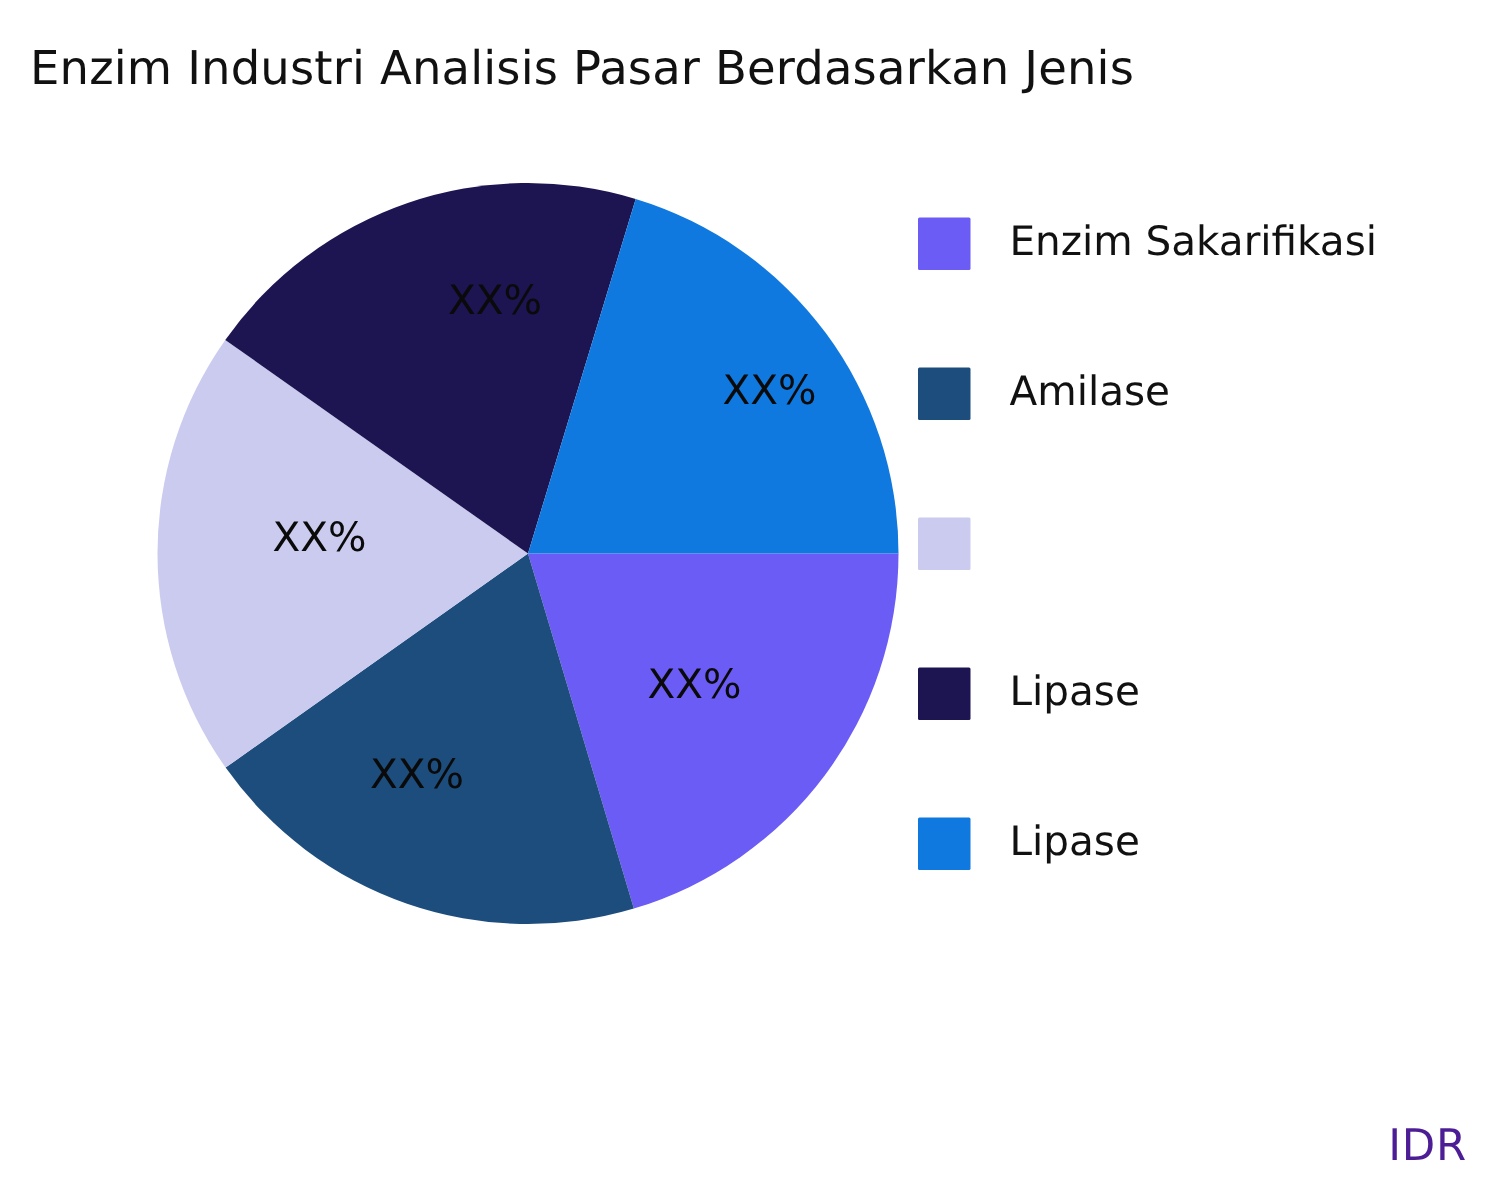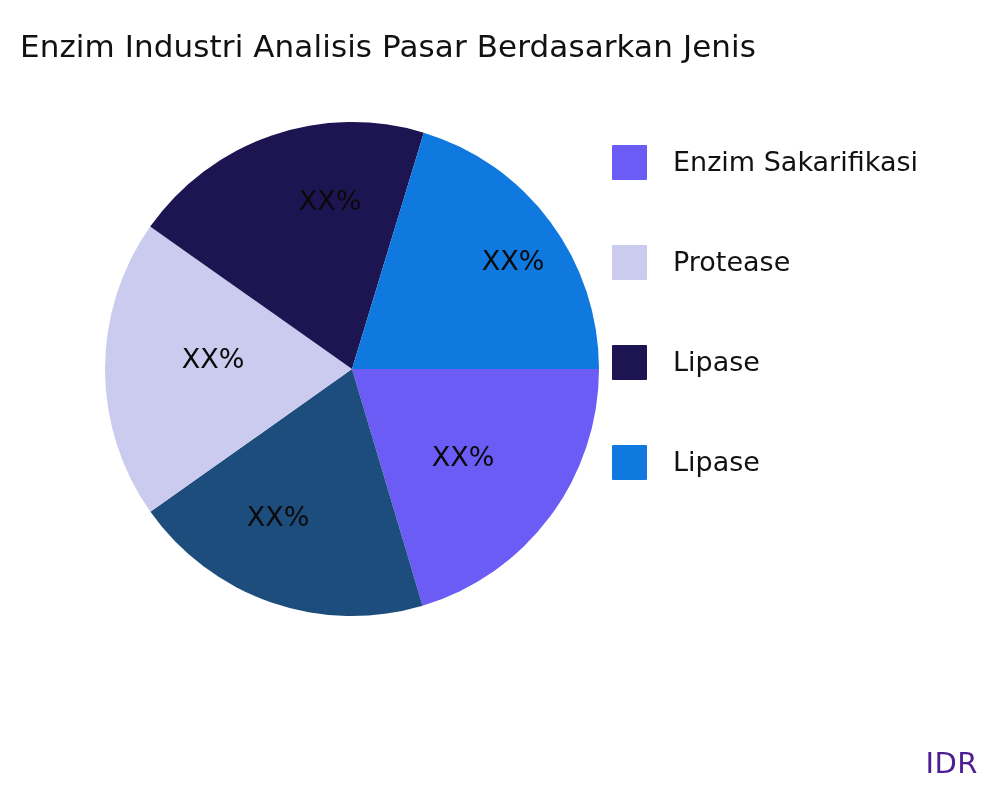--- a/index.html
+++ b/index.html
@@ -119,22 +119,25 @@
         </g>
     </svg>
   </div>
 
   <div id="legend">
       <div class="legend-item">
         <span class="legend-swatch" style="background: rgb(106, 92, 245);"></span>
         <span class="legend-label">Enzim Sakarifikasi</span>
       </div>
       <div class="legend-item">
+        <span class="legend-swatch" style="background: rgb(29, 77, 124);"></span>
+        <span class="legend-label">Amilase</span>
+      </div>
+      <div class="legend-item">
         <span class="legend-swatch" style="background: rgb(202, 203, 238);"></span>
-        <span class="legend-label">Protease</span>
       </div>
       <div class="legend-item">
         <span class="legend-swatch" style="background: rgb(29, 20, 82);"></span>
         <span class="legend-label">Lipase</span>
       </div>
       <div class="legend-item">
         <span class="legend-swatch" style="background: rgb(16, 121, 224);"></span>
         <span class="legend-label">Lipase</span>
       </div>
     </div>

